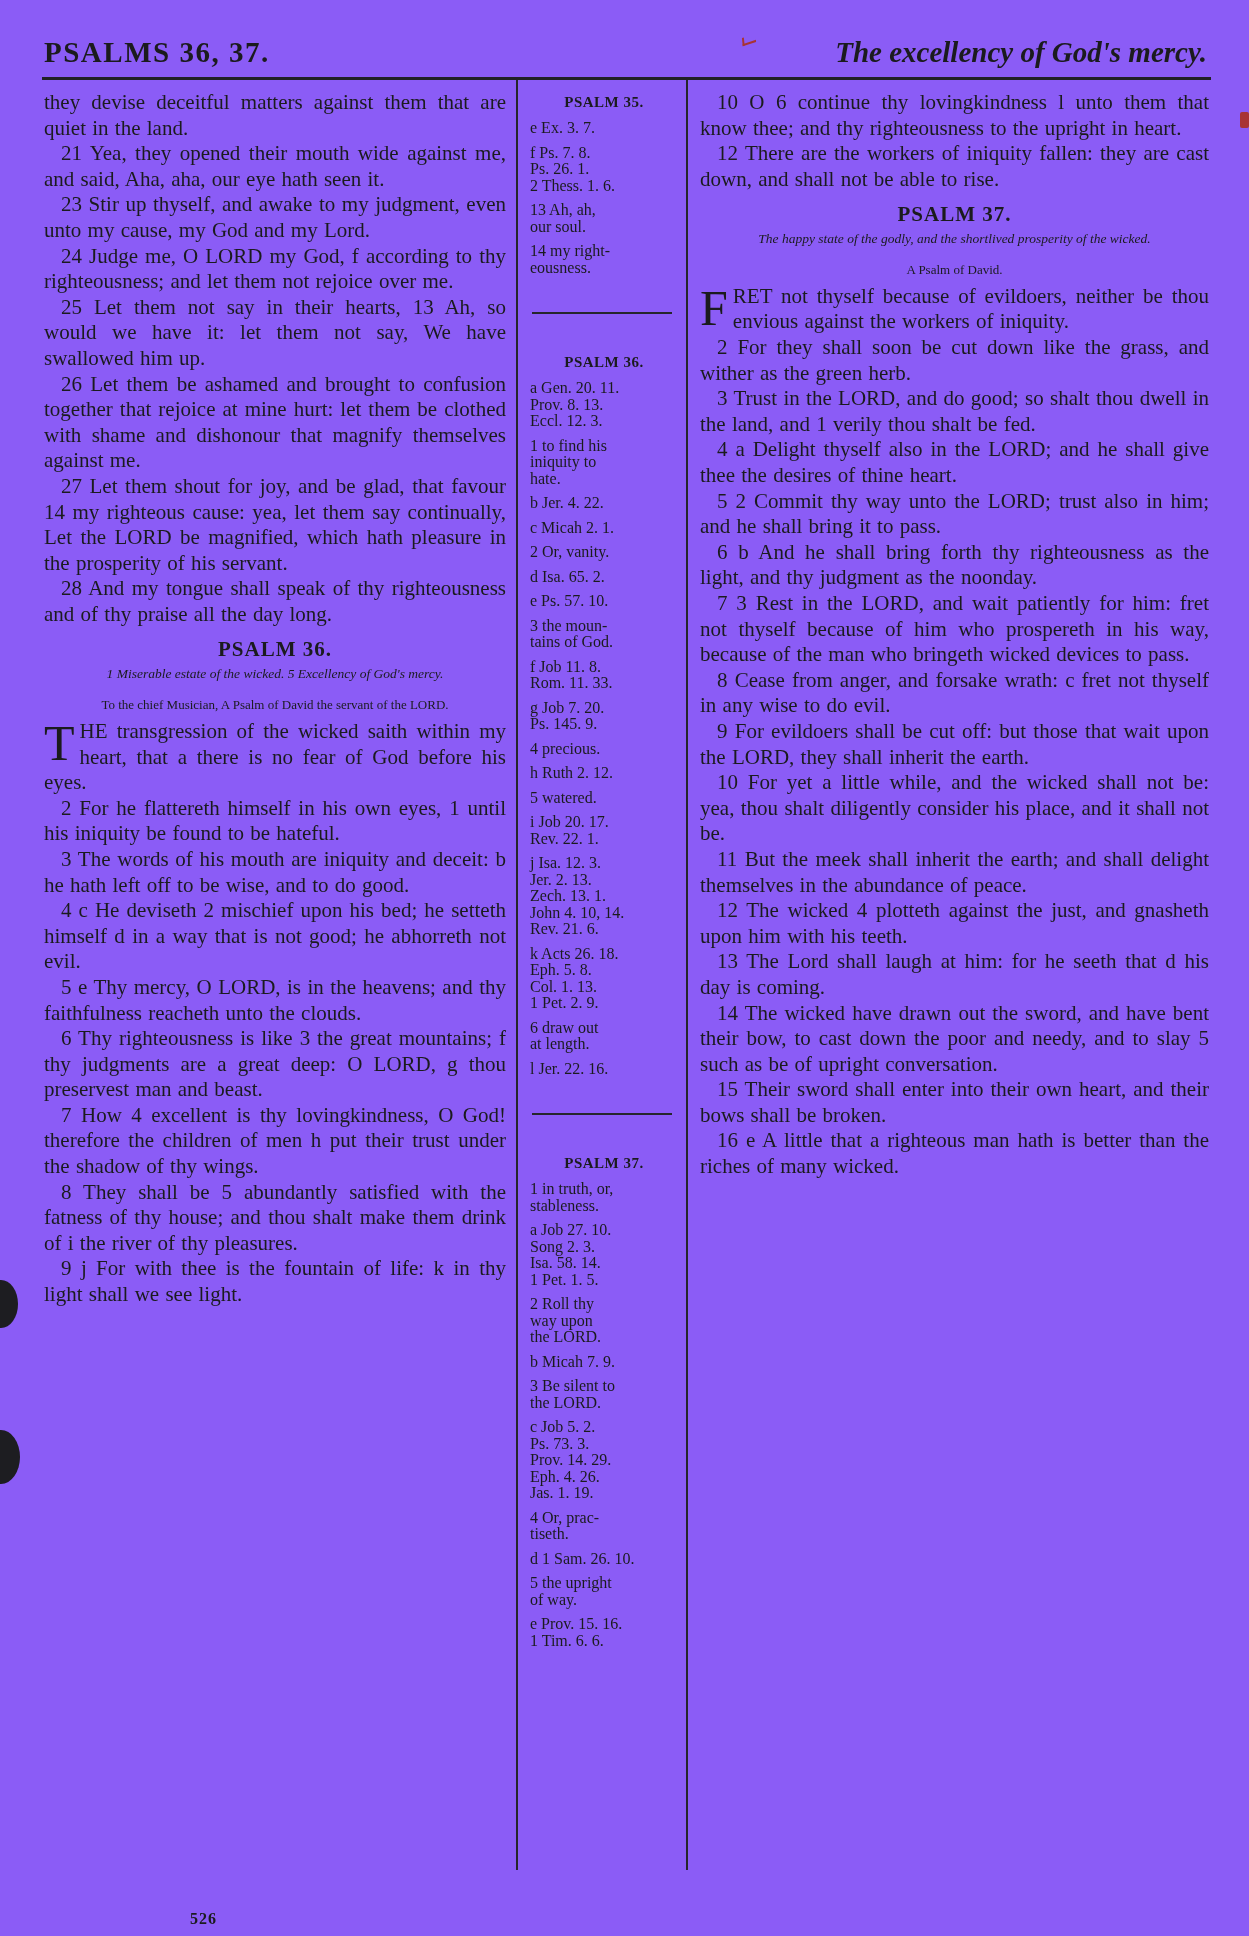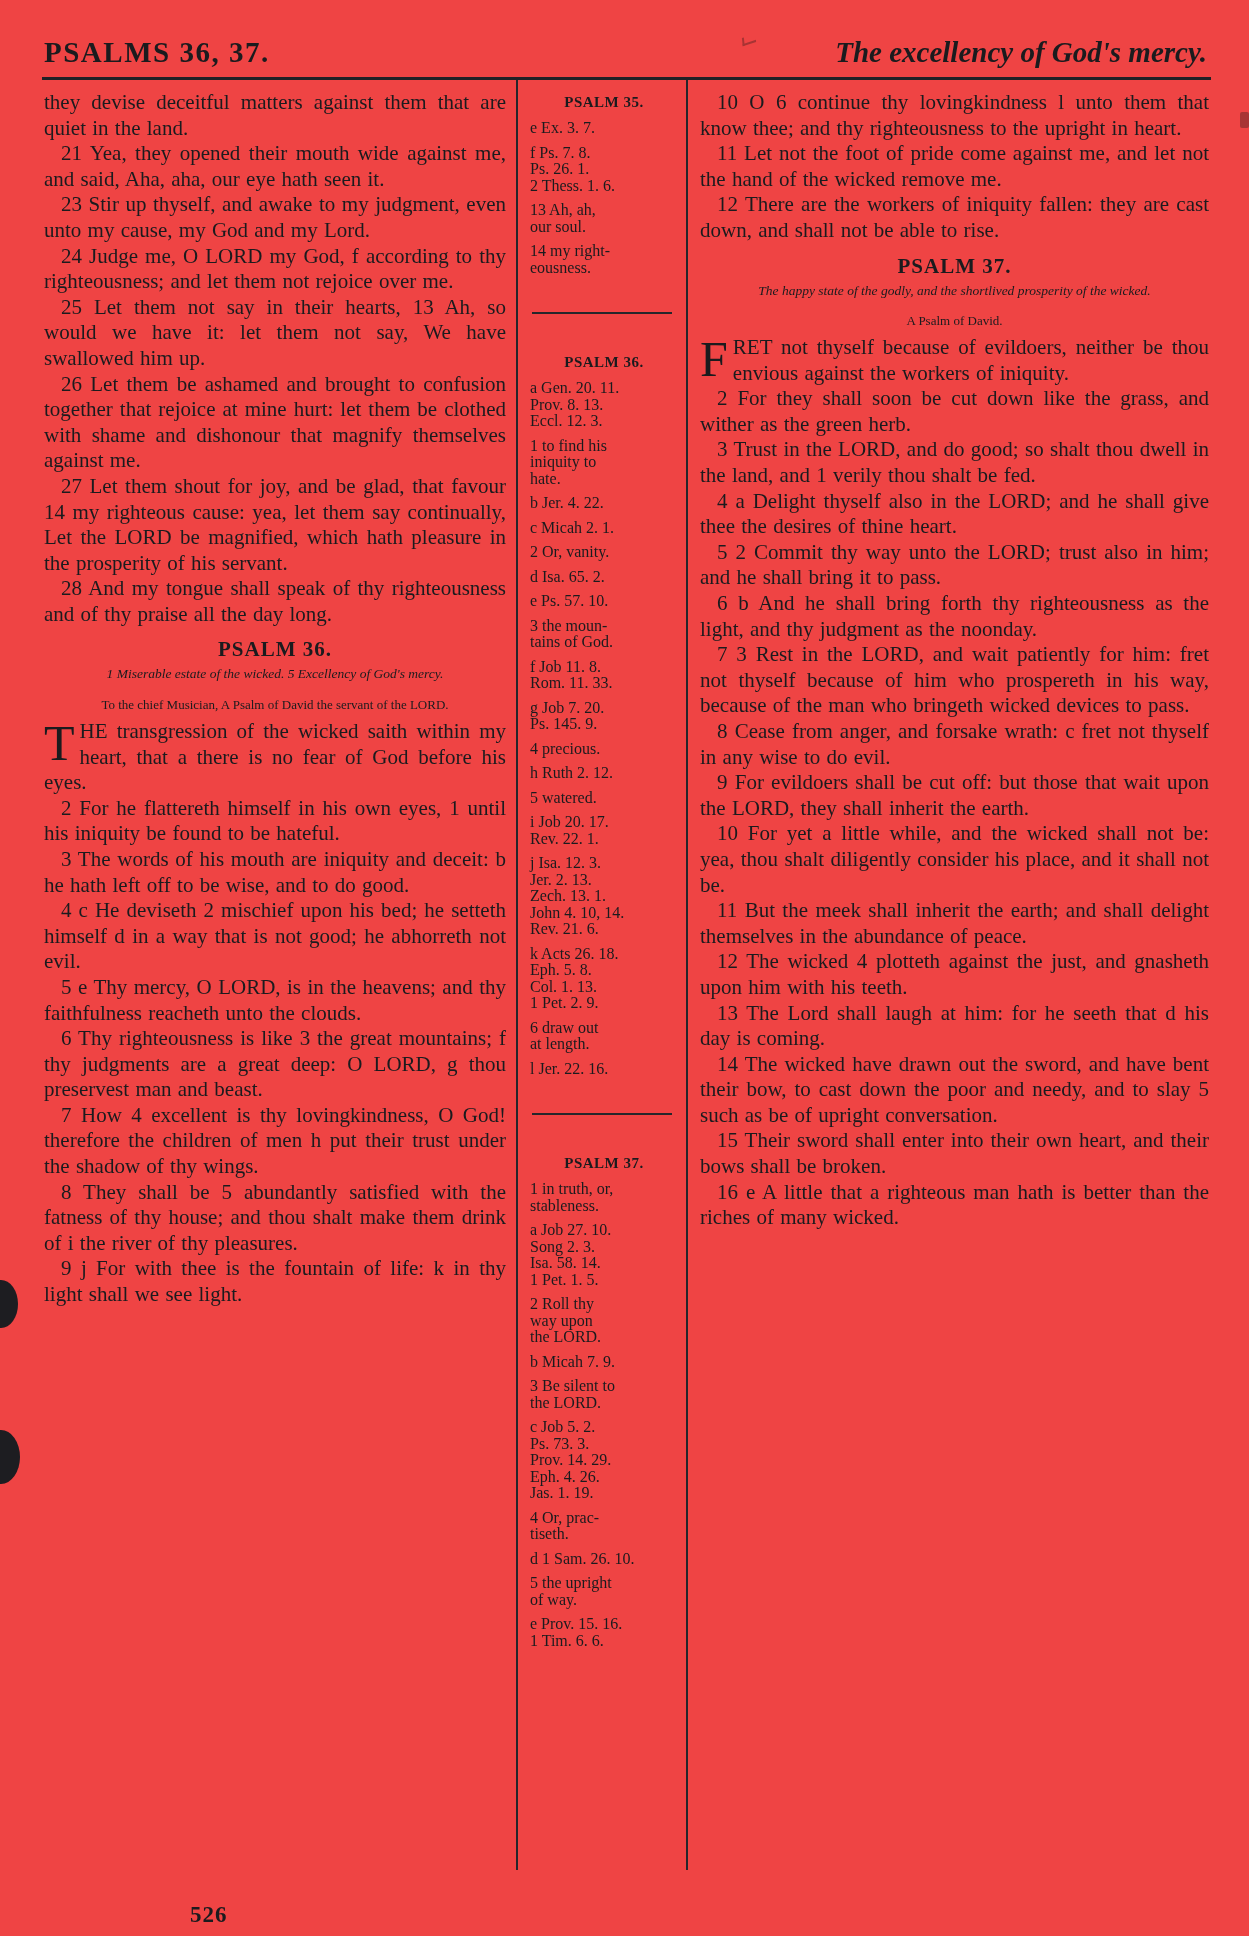--- a/index.html
+++ b/index.html
@@ -1,21 +1,21 @@
 <!DOCTYPE html>
 <html><head>
 <meta charset="utf-8">
 <style>
   * { margin:0; padding:0; box-sizing:border-box; }
   html,body { background:#6f6f6b; }
   .page {
     position:relative;
     width:1249px; height:1936px;
     margin:0 auto;
-    background:#ef4444;
+    background:#8b5cf6;
     color:#1b1b1e;
     font-family:"Liberation Serif","DejaVu Serif",serif;
     overflow:hidden;
     padding:26px 38px 0 42px;
   }
   .header { display:flex; justify-content:space-between; align-items:baseline; padding:10px 4px 8px 2px; }
   .header-left  { font-weight:bold; font-size:29px; letter-spacing:1.5px; }
   .header-right { font-weight:bold; font-style:italic; font-size:29px; }
   .header-rule  { border-top:3px solid #212126; margin:0 0 0 0; }
 
@@ -51,21 +51,21 @@
     font-size:50px;
     line-height:42px;
     padding:3px 5px 0 0;
   }
 
   .ref-heading { text-align:center; font-weight:bold; font-size:15px; letter-spacing:0.5px; margin-bottom:9px; }
   .ref-item { white-space:pre-line; line-height:16.5px; margin-bottom:7px; font-size:16px;margin-top:8px; }
   .ref-divider { border-top:2px solid #26262b; margin:36px 6px 40px 2px; }
   .ref-section { }
 
-  .page-number { position:absolute; left:190px; bottom:8px; font-weight:bold; font-size:23px; letter-spacing:1px; }
+  .page-number { position:absolute; left:190px; bottom:8px; font-weight:bold; font-size:16px; letter-spacing:1px; }
 
   .blob { position:absolute; background:#1d1d21; border-radius:50%; }
   .blob-1 { left:-16px; top:1280px; width:34px; height:48px; }
   .blob-2 { left:-18px; top:1430px; width:38px; height:54px; }
   .red-mark-edge { position:absolute; right:0; top:112px; width:9px; height:16px; background:#a83434; border-radius:2px; }
   .red-mark-check { position:absolute; left:742px; top:36px; width:14px; height:8px; border-left:2.5px solid #a83434; border-bottom:2.5px solid #a83434; transform:rotate(-18deg) skewX(-12deg); }
 </style>
 </head>
 <body>
 
@@ -250,21 +250,20 @@
           </div>
       </div>
 
     </div>
 
     <div class="col-right">
       <div>
 
           <p class="verse">10 O 6 continue thy lovingkindness l unto them that know thee; and thy righteousness to the upright in heart.</p>
 
-          <p class="verse">11 Let not the foot of pride come against me, and let not the hand of the wicked remove me.</p>
 
           <p class="verse">12 There are the workers of iniquity fallen: they are cast down, and shall not be able to rise.</p>
         </div>
 
       <div class="psalm-head-block">
         <div class="psalm-heading">PSALM 37.</div>
         <div class="psalm-summary">The happy state of the godly, and the shortlived prosperity of the wicked.</div>
         <div class="psalm-attrib">A Psalm of David.</div>
       </div>
 

